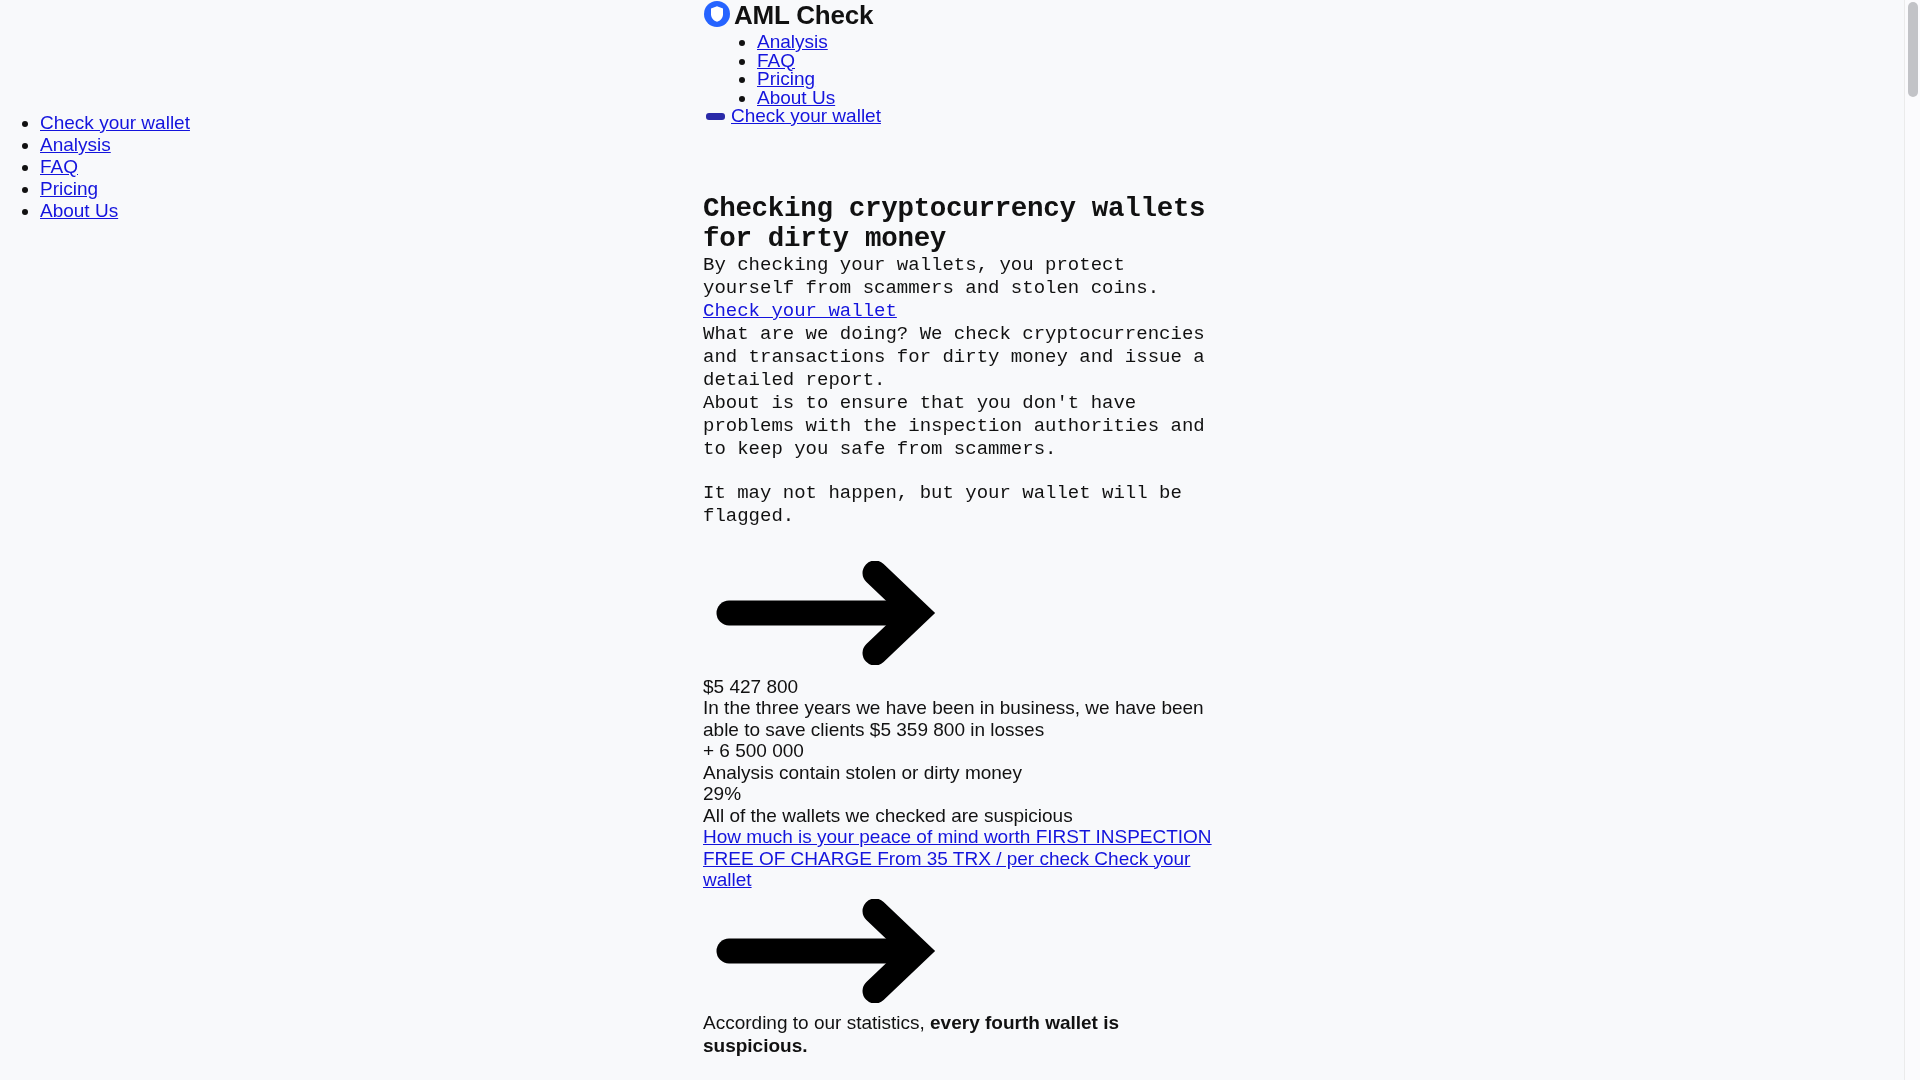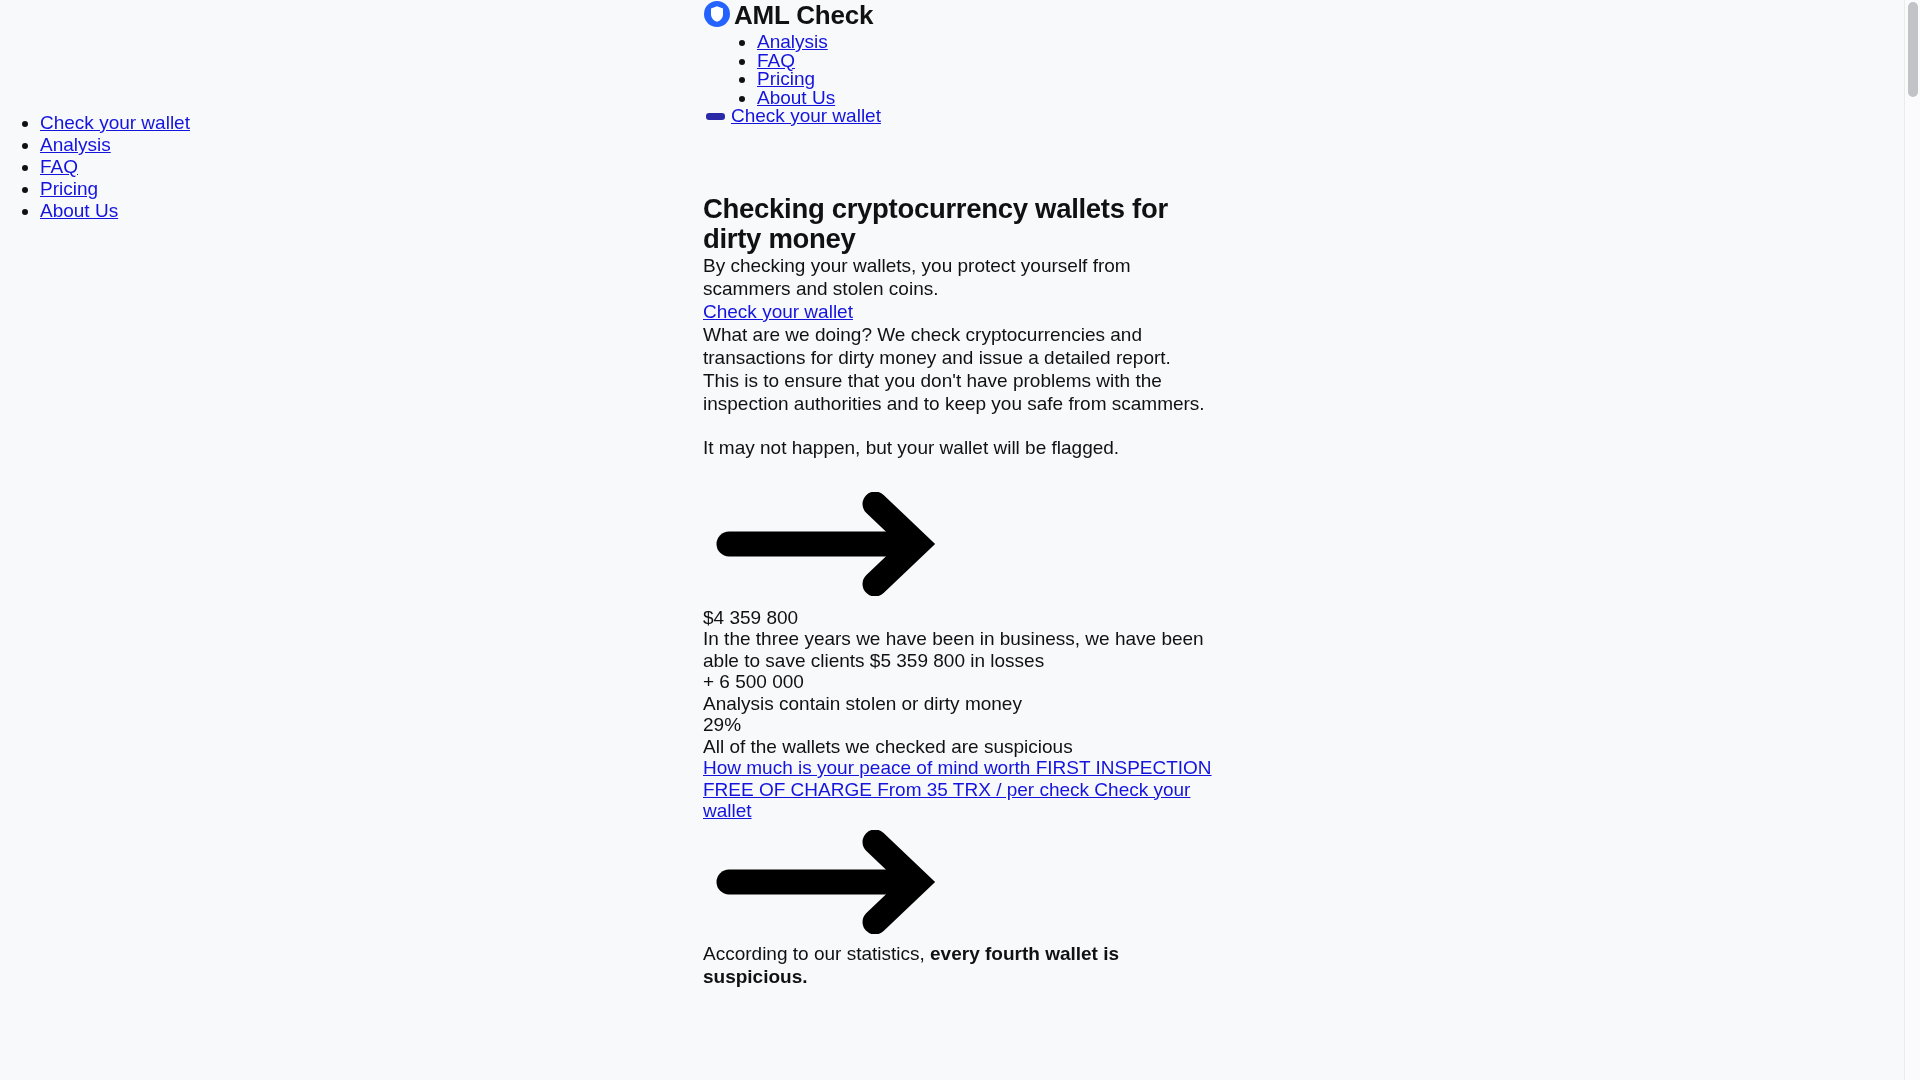--- a/index.html
+++ b/index.html
@@ -116,21 +116,21 @@
     display: inline-block;
   }
 
   a, .link {
     color: #1414dd;
     text-decoration: underline;
     cursor: pointer;
   }
 
   
-  .hero { margin-top: 68px; }
+  .hero { margin-top: 68px; font-family: Liberation Mono, monospace; }
   h1.hero-title {
     font-size: 27.5px;
     line-height: 30px;
     font-weight: bold;
     margin: 0;
     letter-spacing: -0.3px;
     color: #111111;
   }
   .body-line {
     line-height: 23px;
@@ -192,39 +192,39 @@
     </div>
 
     <div class="hero">
       <h1 class="hero-title">Checking cryptocurrency wallets for dirty money</h1>
 
       <div class="body-line">By checking your wallets, you protect yourself from scammers and stolen coins.</div>
 
       <div class="body-line"><a href="#">Check your wallet</a></div>
 
       <div class="body-line">What are we doing? We check cryptocurrencies and transactions for dirty money and issue a detailed report.</div>
-      <div class="body-line">This is to ensure that you don't have problems with the inspection authorities and to keep you safe from scammers.</div>
+      <div class="body-line">About is to ensure that you don't have problems with the inspection authorities and to keep you safe from scammers.</div>
 
       <div class="spacer-line"></div>
 
       <div class="body-line">It may not happen, but your wallet will be flagged.</div>
 
       <div class="spacer-line"></div>
 
     </div>
 
     <div class="arrow-wrap">
       <svg class="arrow-svg" width="228" height="104" viewBox="0 0 228 104" aria-hidden="true">
         <line x1="14" y1="52" x2="196" y2="52" stroke="#000000" stroke-width="25" stroke-linecap="round"></line>
         <polyline points="160,12 202,52 160,92" fill="none" stroke="#000000" stroke-width="25" stroke-linecap="round" stroke-linejoin="miter"></polyline>
       </svg>
     </div>
 
     <div>
-      <div class="stats-line">$4 359 800</div>
+      <div class="stats-line">$5 427 800</div>
       <div class="stats-line">In the three years we have been in business, we have been able to save clients $5 359 800 in losses</div>
       <div class="stats-line">+ 6 500 000</div>
       <div class="stats-line">Analysis contain stolen or dirty money</div>
       <div class="stats-line">29%</div>
       <div class="stats-line">All of the wallets we checked are suspicious</div>
       <div class="stats-line"><a href="#">How much is your peace of mind worth FIRST INSPECTION FREE OF CHARGE From 35 TRX / per check Check your wallet</a></div>
     </div>
 
     <div class="arrow-wrap second">
       <svg class="arrow-svg" width="228" height="104" viewBox="0 0 228 104" aria-hidden="true">

